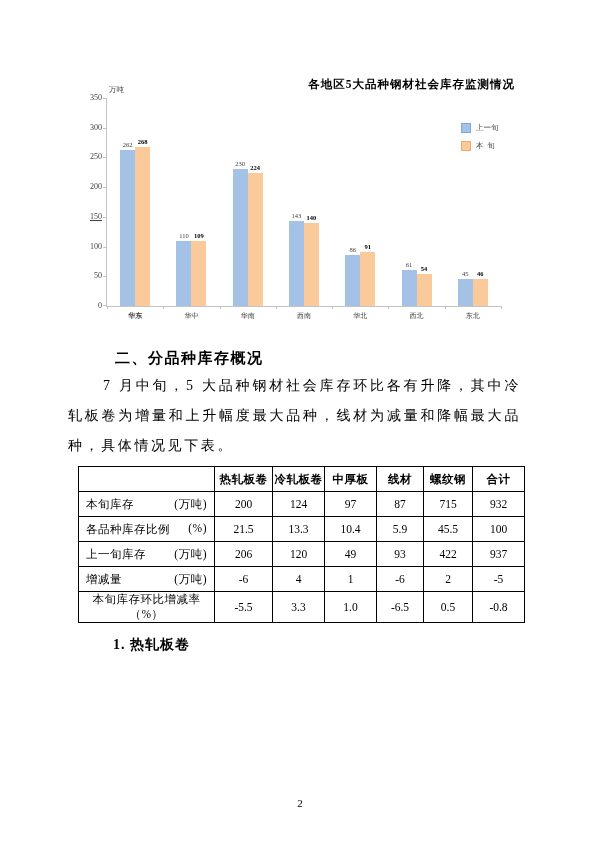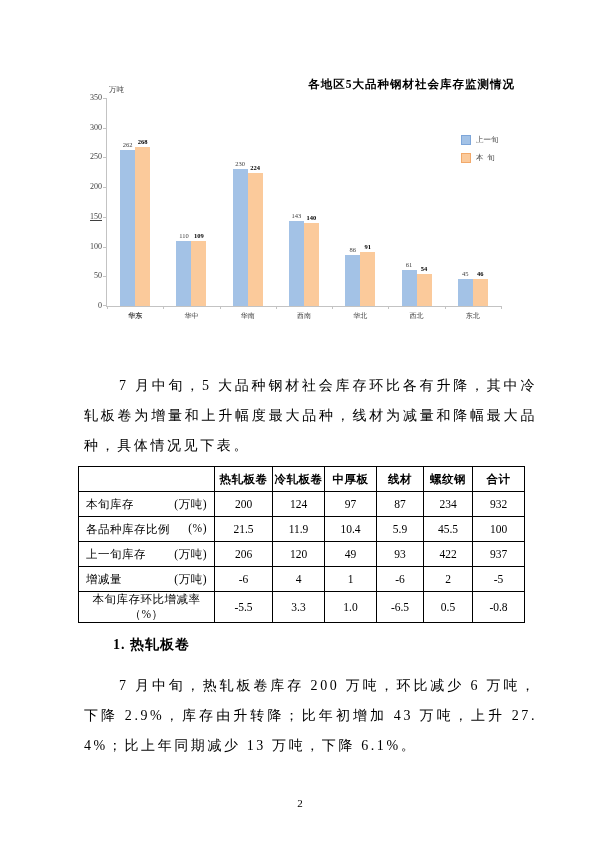--- a/index.html
+++ b/index.html
@@ -19,29 +19,29 @@
   .ytick-label{position:absolute;left:-33px;width:28px;text-align:right;
     font-size:8px;color:#3f3f3f;}
   .ytick-mark{position:absolute;left:-4px;width:4px;height:1px;background:#c3c3c3;}
   .xtick-mark{position:absolute;width:1px;height:3px;background:#c3c3c3;}
   .bar-group{position:absolute;bottom:0;height:100%;}
   .bar{position:absolute;bottom:0;}
   .bar-label{position:absolute;width:26px;text-align:center;font-size:6.5px;}
   .bar-label.s0{color:#3f3f3f;font-weight:normal;}
   .bar-label.s1{color:#000;font-weight:bold;}
   .x-label{position:absolute;top:213px;text-align:center;font-size:7px;color:#3f3f3f;}
-  .legend{position:absolute;left:366px;top:60px;}
+  .legend{position:absolute;left:366px;top:48px;}
   .legend-item{display:flex;align-items:center;margin-bottom:8px;}
   .legend-swatch{width:8px;height:8px;margin-right:5px;flex:none;}
   .legend-text{font-size:7.5px;color:#3f3f3f;white-space:pre;}
 
   
   .sec-heading{position:absolute;left:115px;top:349px;
     font-size:15px;font-weight:bold;letter-spacing:1.5px;}
-  .para{position:absolute;left:84px;width:453px;
+  .para{position:absolute;left:68px;width:453px;
     font-size:14px;line-height:30px;letter-spacing:2.6px;
     text-align:justify;text-justify:inter-character;word-break:break-all;
     text-indent:35px;}
   .para1{top:371px;}
   .para2{top:671px;}
   .sub-heading{position:absolute;left:113px;top:636px;
     font-size:14px;font-weight:bold;letter-spacing:1px;}
 
   
   table.inv{position:absolute;left:78px;top:466px;width:446px;
@@ -150,20 +150,21 @@
           <div class="legend-swatch" style="background: rgb(163, 194, 230); border: 1px solid rgb(126, 166, 217);"></div>
           <div class="legend-text">上一旬</div>
         </div>
         <div class="legend-item">
           <div class="legend-swatch" style="background: rgb(251, 202, 155); border: 1px solid rgb(242, 169, 106);"></div>
           <div class="legend-text">本  旬</div>
         </div>
       </div>
   </div>
 
+  <div class="sec-heading">二、分品种库存概况</div>
   <div class="para para1">7 月中旬，5 大品种钢材社会库存环比各有升降，其中冷轧板卷为增量和上升幅度最大品种，线材为减量和降幅最大品种，具体情况见下表。</div>
 
   <table class="inv">
     <colgroup>
         <col>
         <col>
         <col>
         <col>
         <col>
         <col>
@@ -185,32 +186,32 @@
           <td>
             <div class="rowlab">
               <span>本旬库存</span>
               <span>(万吨)</span>
             </div>
           </td>
           <td>200</td>
           <td>124</td>
           <td>97</td>
           <td>87</td>
-          <td>234</td>
+          <td>715</td>
           <td>932</td>
         </tr>
         <tr>
           <td>
             <div class="rowlab">
               <span>各品种库存比例</span>
               <span>(%)</span>
             </div>
           </td>
           <td>21.5</td>
-          <td>11.9</td>
+          <td>13.3</td>
           <td>10.4</td>
           <td>5.9</td>
           <td>45.5</td>
           <td>100</td>
         </tr>
         <tr>
           <td>
             <div class="rowlab">
               <span>上一旬库存</span>
               <span>(万吨)</span>
@@ -248,16 +249,15 @@
           <td>3.3</td>
           <td>1.0</td>
           <td>-6.5</td>
           <td>0.5</td>
           <td>-0.8</td>
         </tr>
       </tbody>
   </table>
 
   <div class="sub-heading">1. 热轧板卷</div>
-  <div class="para para2">7 月中旬，热轧板卷库存 200 万吨，环比减少 6 万吨，下降 2.9%，库存由升转降；比年初增加 43 万吨，上升 27.4%；比上年同期减少 13 万吨，下降 6.1%。</div>
 
   <div class="page-number">2</div>
 </div>
 
 </body></html>

